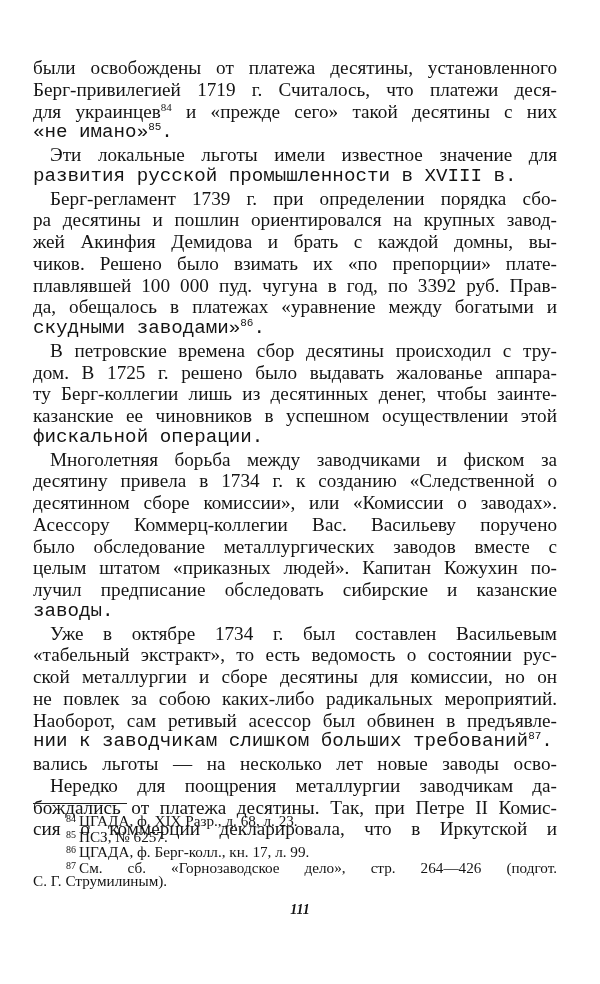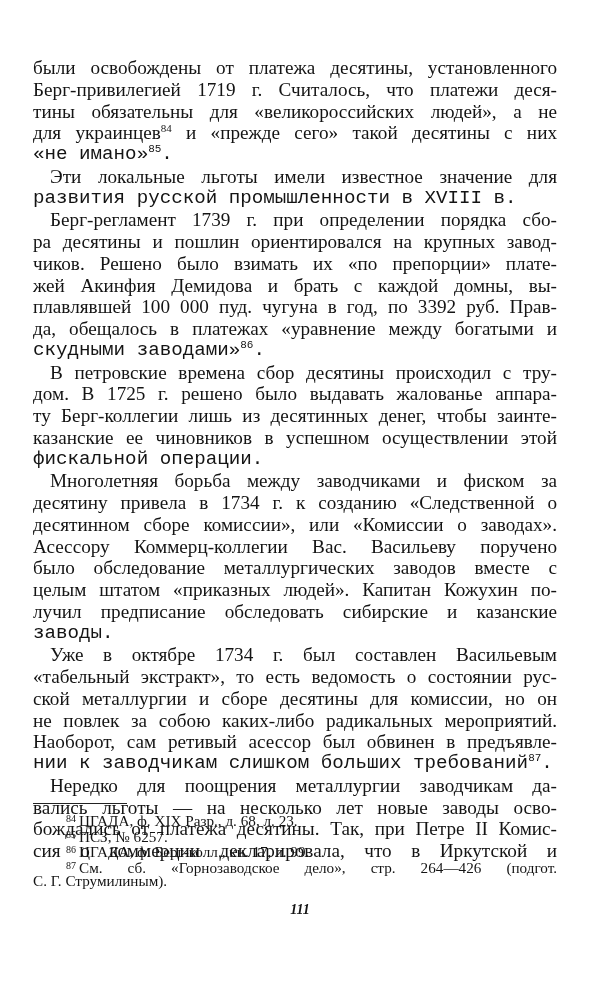--- a/index.html
+++ b/index.html
@@ -87,29 +87,28 @@
       font-weight: bold;
       font-style: italic;
     }
   </style>
 </head>
 <body>
 
 <div class="page body-text" id="main-text">
     <span class="line"><span>были освобождены от платежа десятины, установленного</span></span>
     <span class="line"><span>Берг-привилегией 1719 г. Считалось, что платежи деся-</span></span>
-    <span class="line"><span>тины обязательны для «великороссийских людей», а не</span></span>
     <span class="line"><span>для украинцев</span><sup>84</sup><span> и «прежде сего» такой десятины с них</span></span>
     <span class="line last"><span>«не имано»</span><sup>85</sup><span>.</span></span>
     <span class="line indent"><span>Эти локальные льготы имели известное значение для</span></span>
     <span class="line last"><span>развития русской промышленности в XVIII в.</span></span>
     <span class="line indent"><span>Берг-регламент 1739 г. при определении порядка сбо-</span></span>
     <span class="line"><span>ра десятины и пошлин ориентировался на крупных завод-</span></span>
+    <span class="line"><span>жей Акинфия Демидова и брать с каждой домны, вы-</span></span>
     <span class="line"><span>чиков. Решено было взимать их «по препорции» плате-</span></span>
-    <span class="line"><span>жей Акинфия Демидова и брать с каждой домны, вы-</span></span>
     <span class="line"><span>плавлявшей 100 000 пуд. чугуна в год, по 3392 руб. Прав-</span></span>
     <span class="line"><span>да, обещалось в платежах «уравнение между богатыми и</span></span>
     <span class="line last"><span>скудными заводами»</span><sup>86</sup><span>.</span></span>
     <span class="line indent"><span>В петровские времена сбор десятины происходил с тру-</span></span>
     <span class="line"><span>дом. В 1725 г. решено было выдавать жалованье аппара-</span></span>
     <span class="line"><span>ту Берг-коллегии лишь из десятинных денег, чтобы заинте-</span></span>
     <span class="line"><span>казанские ее чиновников в успешном осуществлении этой</span></span>
     <span class="line last"><span>фискальной операции.</span></span>
     <span class="line indent"><span>Многолетняя борьба между заводчиками и фиском за</span></span>
     <span class="line"><span>десятину привела в 1734 г. к созданию «Следственной о</span></span>
@@ -118,22 +117,22 @@
     <span class="line"><span>было обследование металлургических заводов вместе с</span></span>
     <span class="line"><span>целым штатом «приказных людей». Капитан Кожухин по-</span></span>
     <span class="line"><span>лучил предписание обследовать сибирские и казанские</span></span>
     <span class="line last"><span>заводы.</span></span>
     <span class="line indent"><span>Уже в октябре 1734 г. был составлен Васильевым</span></span>
     <span class="line"><span>«табельный экстракт», то есть ведомость о состоянии рус-</span></span>
     <span class="line"><span>ской металлургии и сборе десятины для комиссии, но он</span></span>
     <span class="line"><span>не повлек за собою каких-либо радикальных мероприятий.</span></span>
     <span class="line"><span>Наоборот, сам ретивый асессор был обвинен в предъявле-</span></span>
     <span class="line last"><span>нии к заводчикам слишком больших требований</span><sup>87</sup><span>.</span></span>
+    <span class="line"><span>вались льготы — на несколько лет новые заводы осво-</span></span>
     <span class="line indent"><span>Нередко для поощрения металлургии заводчикам да-</span></span>
-    <span class="line"><span>вались льготы — на несколько лет новые заводы осво-</span></span>
     <span class="line"><span>бождались от платежа десятины. Так, при Петре II Комис-</span></span>
     <span class="line"><span>сия о коммерции декларировала, что в Иркутской и</span></span>
   </div>
 
 <div class="rule"></div>
 
 <div class="footnotes" id="footnotes">
     <span class="fn-line indent"><span class="fn-num">84</span><span>ЦГАДА, ф. XIX Разр., д. 68, л. 23.</span></span>
     <span class="fn-line indent"><span class="fn-num">85</span><span>ПСЗ, № 6257.</span></span>
     <span class="fn-line indent"><span class="fn-num">86</span><span>ЦГАДА, ф. Берг-колл., кн. 17, л. 99.</span></span>

